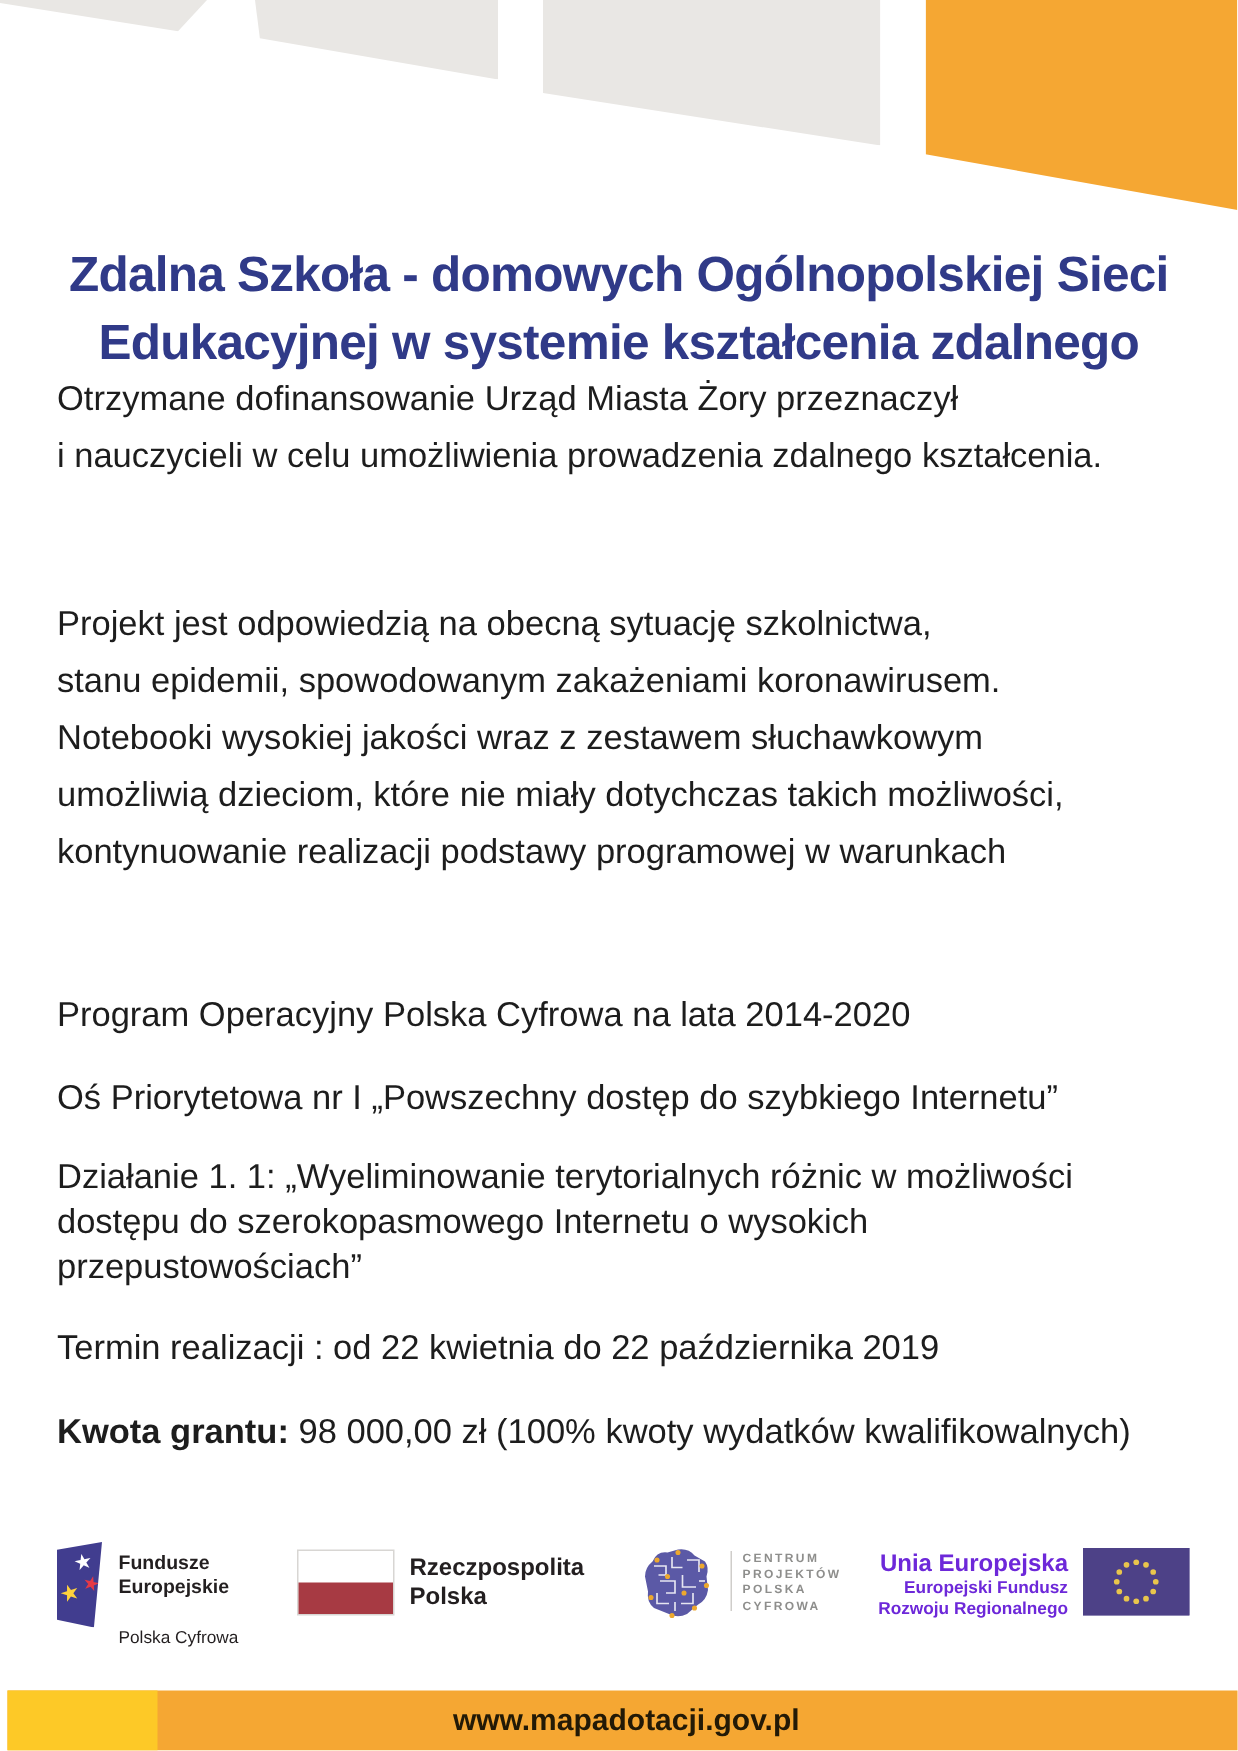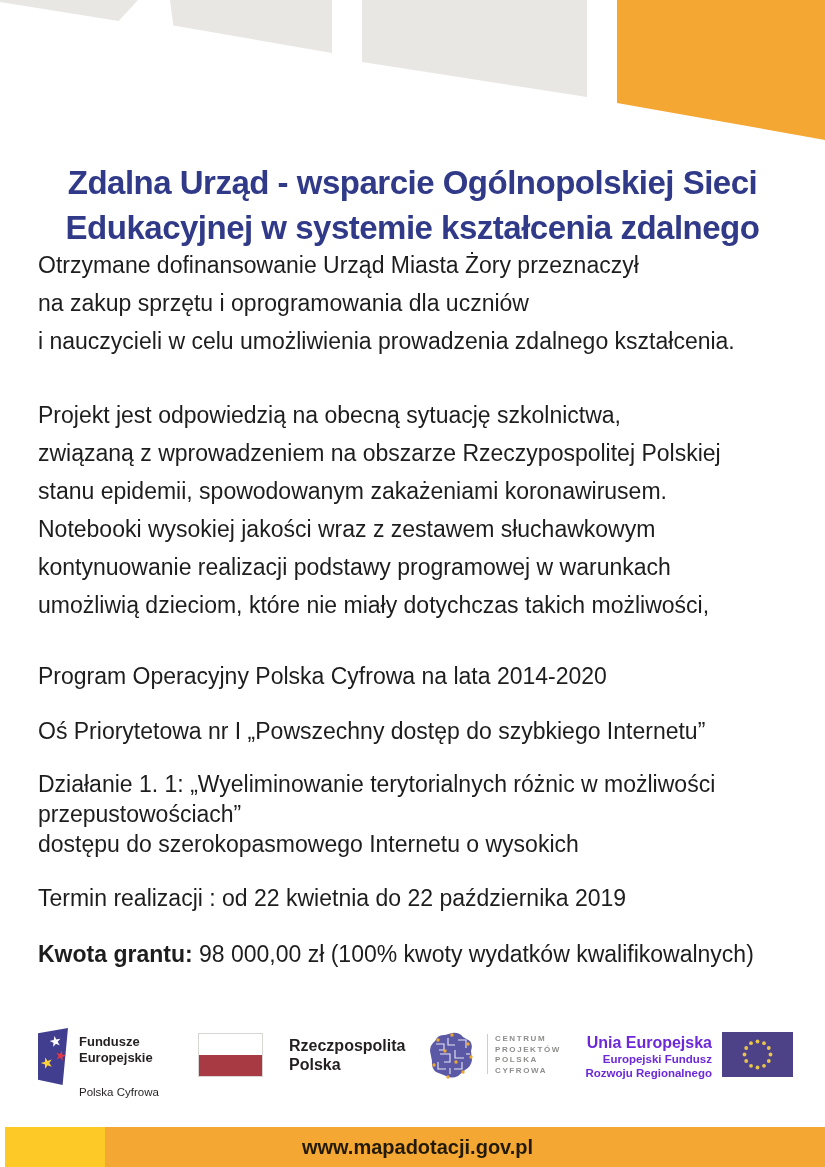--- a/index.html
+++ b/index.html
@@ -48,21 +48,21 @@
   .fe-star.red{color:#e63946;font-size:13px;left:17px;top:21px;transform:rotate(14deg);}
   .fe-star.yellow{color:#ffd23c;font-size:15px;left:2px;top:27px;transform:rotate(-18deg);}
   .fe-text{position:absolute;left:41px;top:8px;color:#231f20;}
   .fe-text .big{font-weight:bold;font-size:13px;line-height:16px;display:block;}
   .fe-text .small{font-size:11.5px;line-height:13px;display:block;margin-top:20px;}
 
   
   .rp{left:198px;top:1032px;width:190px;height:50px;}
   .pl-flag{position:absolute;left:0;top:1px;width:65px;height:44px;border:1px solid #d8d6d3;box-sizing:border-box;background:#ffffff;}
   .pl-flag .red{position:absolute;left:0;right:0;bottom:0;height:50%;background:#a73a43;}
-  .rp-text{position:absolute;left:75px;top:4px;font-weight:bold;font-size:16px;line-height:19px;color:#231f20;margin-left:16px;}
+  .rp-text{position:absolute;left:75px;top:4px;font-weight:bold;font-size:16px;line-height:19px;color:#231f20;}
   .rp-text span{display:block;}
 
   
   .cppc{left:428px;top:1031px;width:140px;height:50px;}
   .cppc-icon{position:absolute;left:0;top:1px;}
   .cppc-div{position:absolute;left:59px;top:3px;width:1px;height:40px;background:#cfcdca;}
   .cppc-text{position:absolute;left:67px;top:3px;color:#8e8e8c;font-size:8px;line-height:10.5px;letter-spacing:1.6px;font-weight:bold;}
   .cppc-text span{display:block;}
 
   
@@ -80,47 +80,45 @@
 </style>
 </head>
 <body>
 
 <div class="shape g1"></div>
 <div class="shape g2"></div>
 <div class="shape g3"></div>
 <div class="shape otop"></div>
 
 <h1 class="title">
-  <span>Zdalna Urząd - wsparcie Ogólnopolskiej Sieci</span>
+  <span>Zdalna Szkoła - domowych Ogólnopolskiej Sieci</span>
   <span>Edukacyjnej w systemie kształcenia zdalnego</span>
 </h1>
 
 <div class="para p1">
   <div>Otrzymane dofinansowanie Urząd Miasta Żory przeznaczył</div>
-  <div>na zakup sprzętu i oprogramowania dla uczniów</div>
   <div>i nauczycieli w celu umożliwienia prowadzenia zdalnego kształcenia.</div>
 </div>
 
 <div class="para p2">
   <div>Projekt jest odpowiedzią na obecną sytuację szkolnictwa,</div>
-  <div>związaną z wprowadzeniem na obszarze Rzeczypospolitej Polskiej</div>
   <div>stanu epidemii, spowodowanym zakażeniami koronawirusem.</div>
   <div>Notebooki  wysokiej jakości wraz z zestawem słuchawkowym</div>
+  <div>umożliwią dzieciom, które nie miały dotychczas takich możliwości,</div>
   <div>kontynuowanie realizacji podstawy programowej w warunkach</div>
-  <div>umożliwią dzieciom, które nie miały dotychczas takich możliwości,</div>
 </div>
 
 <div class="para p3">Program Operacyjny Polska Cyfrowa na lata 2014-2020</div>
 
 <div class="para p4">Oś Priorytetowa nr I „Powszechny dostęp do szybkiego Internetu”</div>
 
 <div class="para p5">
   <div>Działanie  1. 1: „Wyeliminowanie terytorialnych różnic w możliwości</div>
+  <div>dostępu do szerokopasmowego Internetu o wysokich</div>
   <div>przepustowościach”</div>
-  <div>dostępu do szerokopasmowego Internetu o wysokich</div>
 </div>
 
 <div class="para p6">Termin realizacji : od 22 kwietnia do 22 października 2019</div>
 
 <div class="para p7">
   <span class="b">Kwota grantu:</span>
   <span>98 000,00 zł (100% kwoty wydatków kwalifikowalnych)</span>
 </div>
 
 <div class="logo fe">

